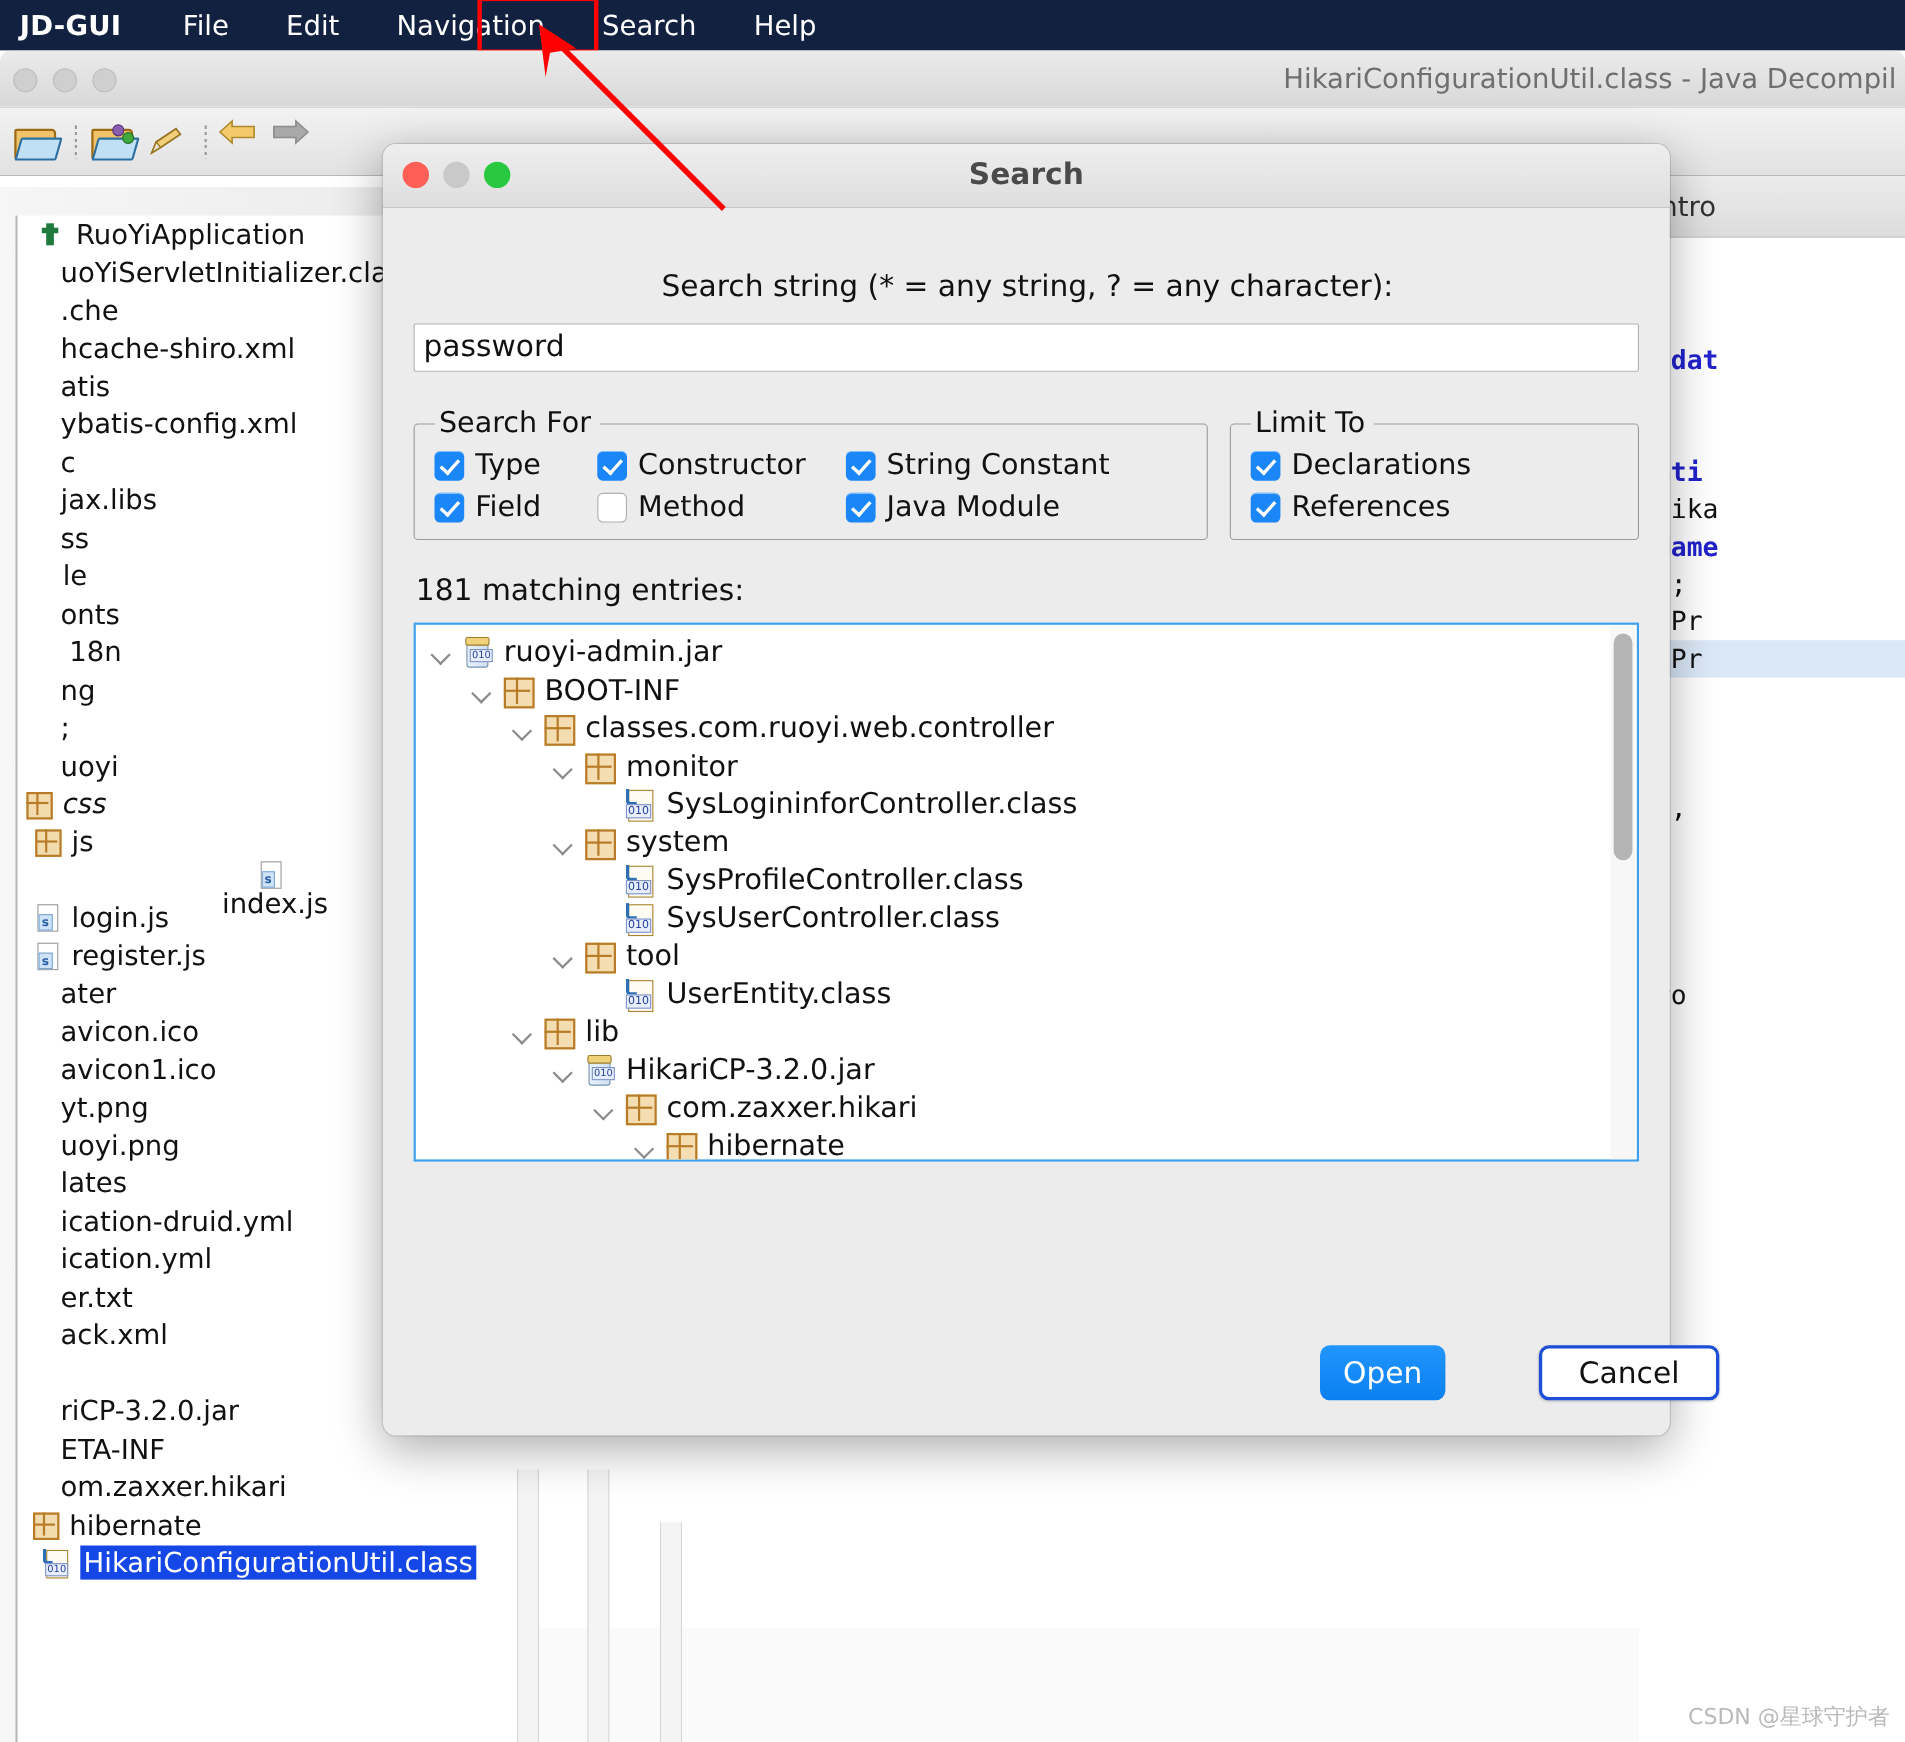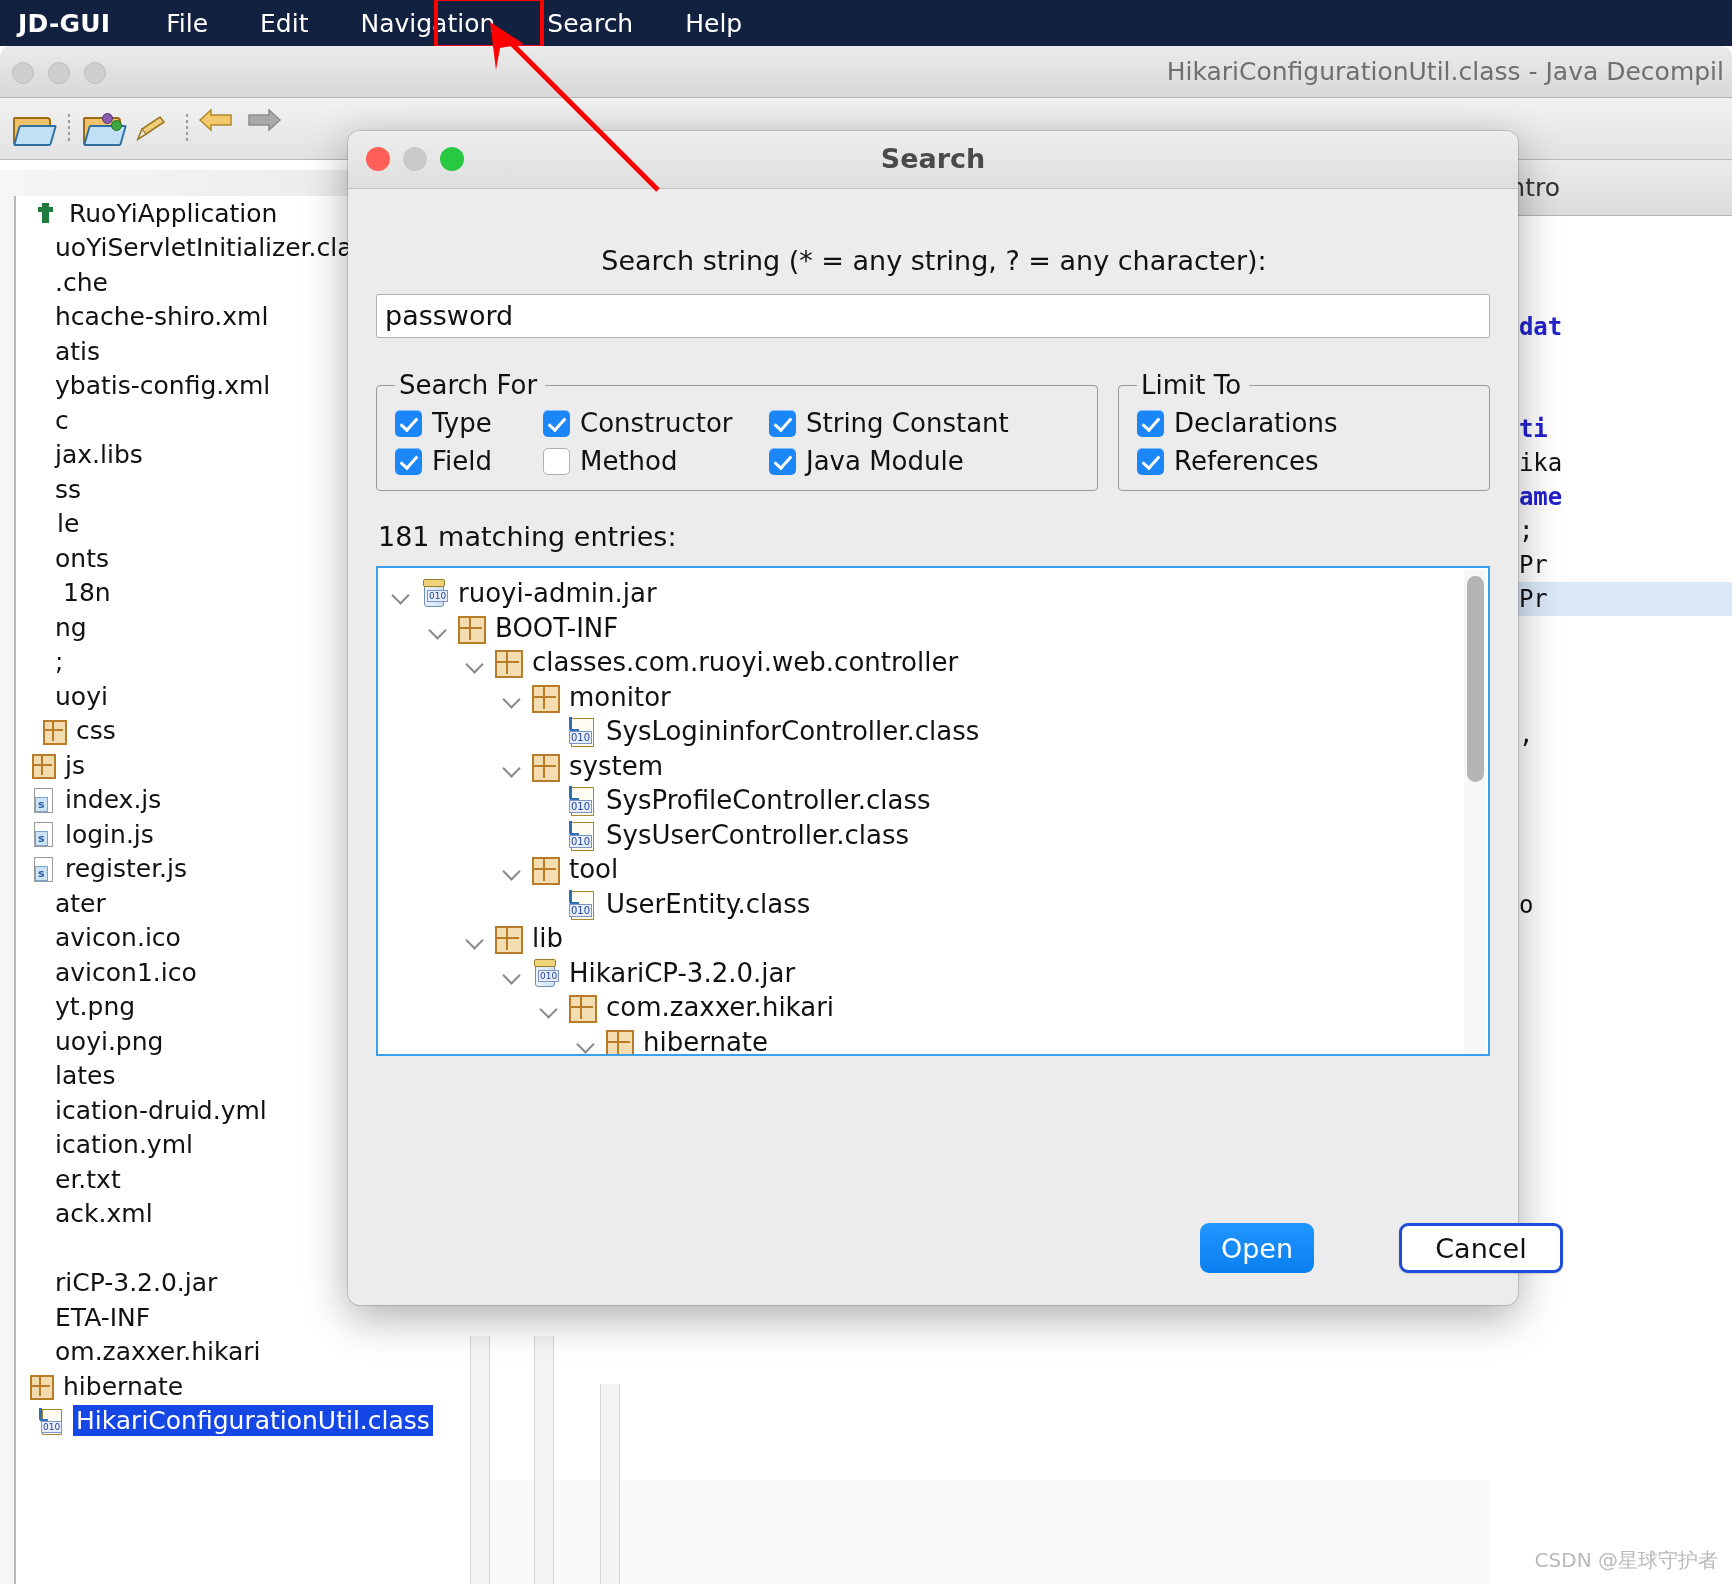--- a/index.html
+++ b/index.html
@@ -411,29 +411,29 @@
             <span class="f-label">ng</span>
           </div>
           <div class="ftree-row" style="padding-left: 4px;">
             <span class="f-ico none"></span>
             <span class="f-label">;</span>
           </div>
           <div class="ftree-row" style="padding-left: 4px;">
             <span class="f-ico none"></span>
             <span class="f-label">uoyi</span>
           </div>
-          <div class="ftree-row" style="padding-left: 25px;">
+          <div class="ftree-row" style="padding-left: 6px; font-style: italic;">
             <span class="f-ico pkg-ico"></span>
             <span class="f-label">css</span>
           </div>
           <div class="ftree-row" style="padding-left: 14px;">
             <span class="f-ico pkg-ico"></span>
             <span class="f-label">js</span>
           </div>
-          <div class="ftree-row" style="padding-left: 14px;">
+          <div class="ftree-row" style="padding-left: 14px; flex-direction: column;">
             <span class="f-ico js-ico"></span>
             <span class="f-label">index.js</span>
           </div>
           <div class="ftree-row" style="padding-left: 14px;">
             <span class="f-ico js-ico"></span>
             <span class="f-label">login.js</span>
           </div>
           <div class="ftree-row" style="padding-left: 14px;">
             <span class="f-ico js-ico"></span>
             <span class="f-label">register.js</span>

